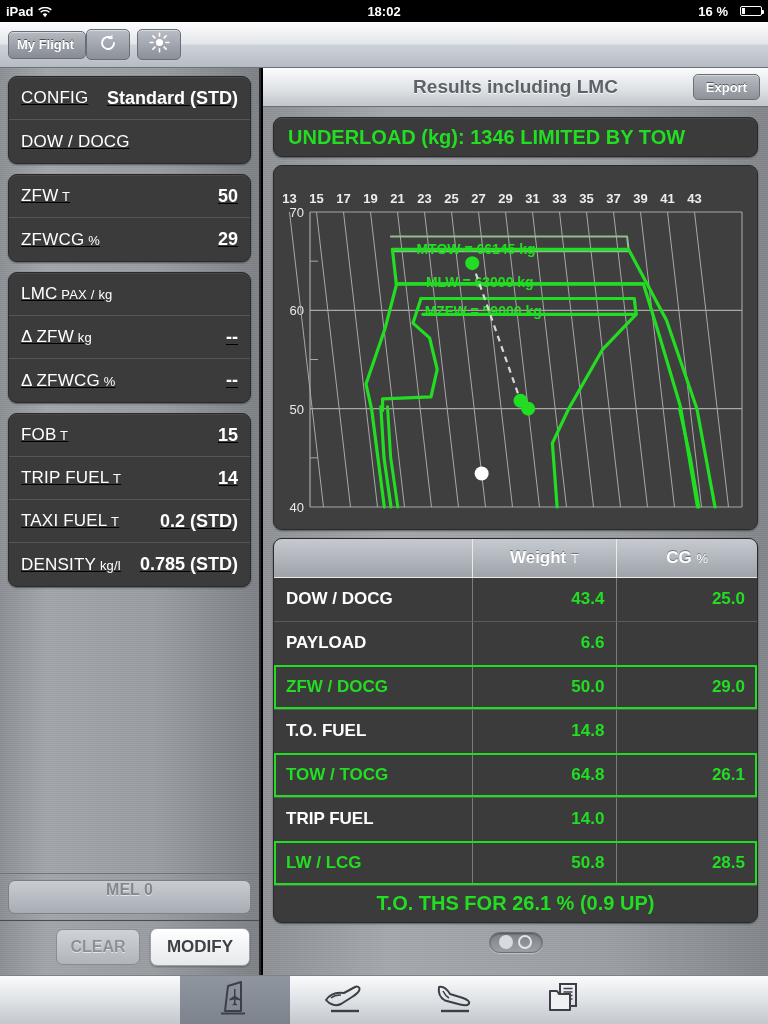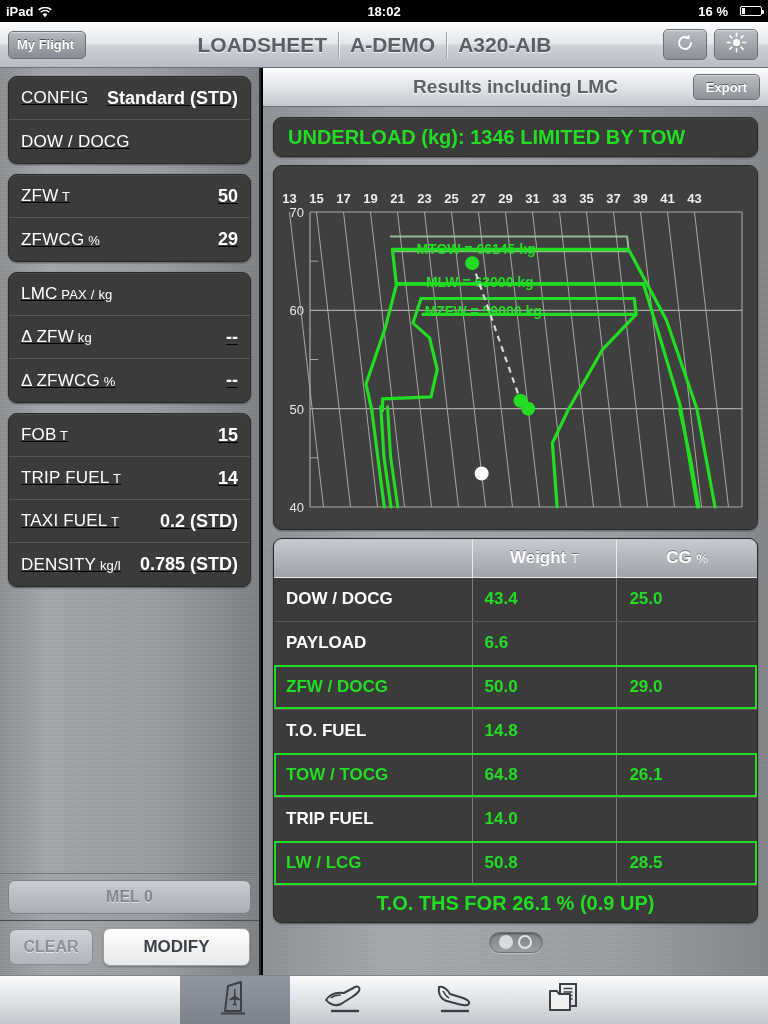--- a/index.html
+++ b/index.html
@@ -99,25 +99,25 @@
 
   .sidebar-bottom {
     position: absolute; left: 0; right: 0; bottom: 0;
     border-top: 1px solid #6f7378;
   }
   .melwrap { padding: 6px 8px 6px 8px; border-bottom: 1px solid #4b4e52; }
   .melbtn {
     height: 34px; border-radius: 7px;
     background: linear-gradient(to bottom, #c9cdd2, #a8adb4);
     border: 1px solid #7d8187;
-    display: flex; align-items: center; justify-content: center;
+    display: flex; align-items: flex-start; justify-content: center;
     color: #84888e; font-size: 16px; font-weight: bold;
     text-shadow: 0 1px 0 rgba(255,255,255,.6);
   }
-  .actionrow { display: flex; align-items: center; gap: 10px; padding: 7px 9px 9px 9px; }
+  .actionrow { display: flex; align-items: center; gap: 10px; padding: 7px 9px 9px 9px; margin-left: 47px; }
   .btn-clear {
     width: 84px; height: 36px; border-radius: 7px;
     background: linear-gradient(to bottom, #cfd3d8, #b0b5bb);
     border: 1px solid #8a8e94; color: #8c9097;
     font-size: 16px; font-weight: bold; text-shadow: 0 1px 0 rgba(255,255,255,.6);
     display: flex; align-items: center; justify-content: center;
   }
   .btn-modify {
     flex: 1; height: 38px; border-radius: 7px;
     background: linear-gradient(to bottom, #ffffff, #e6e8ea);
@@ -181,21 +181,21 @@
     text-align: center; border-right: 1px solid #e8eaec;
     border-bottom: 1px solid #e8eaec;
   }
   table.results th:last-child { border-right: none; }
   table.results th .unit { font-size: 13px; font-weight: normal; }
   table.results td {
     height: 44px; color: #fff; font-size: 17px; font-weight: bold;
     border-bottom: 1px solid #5a5a5a; border-right: 1px solid #7b7b7b;
     padding: 0 12px;
   }
-  table.results td.num { color: #22dd22; }
+  table.results td.num { text-align: right; color: #22dd22; }
   table.results td:last-child { border-right: none; }
   tr.hl td { color: #22dd22; }
   tr.hl { outline: 2px solid #22dd22; outline-offset: -2px; }
   .ths {
     height: 36px; display: flex; align-items: center; justify-content: center;
     color: #22dd22; font-size: 20px; font-weight: bold;
     background: #3b3b3b;
   }
   .pagedots {
     display: flex; align-items: center; justify-content: center;
@@ -245,27 +245,20 @@
       <span>16 %</span>
       <span class="batt">
           <span class="batt-fill" style="width: 16%;"></span>
         </span>
     </div>
   </div>
 
   <div class="navbar">
     <div class="backbtn">
       <span>My Flight</span>
-    </div>
-    <div class="nav-title">
-      <span class="seg">LOADSHEET</span>
-      <span class="divider"></span>
-      <span class="seg">A-DEMO</span>
-      <span class="divider"></span>
-      <span class="seg">A320-AIB</span>
     </div>
     <div class="navicons">
       <div class="navbtn">
         <span>
           <svg width="20" height="20" viewBox="0 0 20 20">
             <path d="M16 10 A6 6 0 1 1 13.6 5.2" stroke="#fff" stroke-width="1.9" fill="none" stroke-linecap="round"></path>
             <path d="M14.4 1.6 L14.4 6.1 L9.9 6.1 Z" fill="#fff"></path>
           </svg>
         </span>
       </div>

